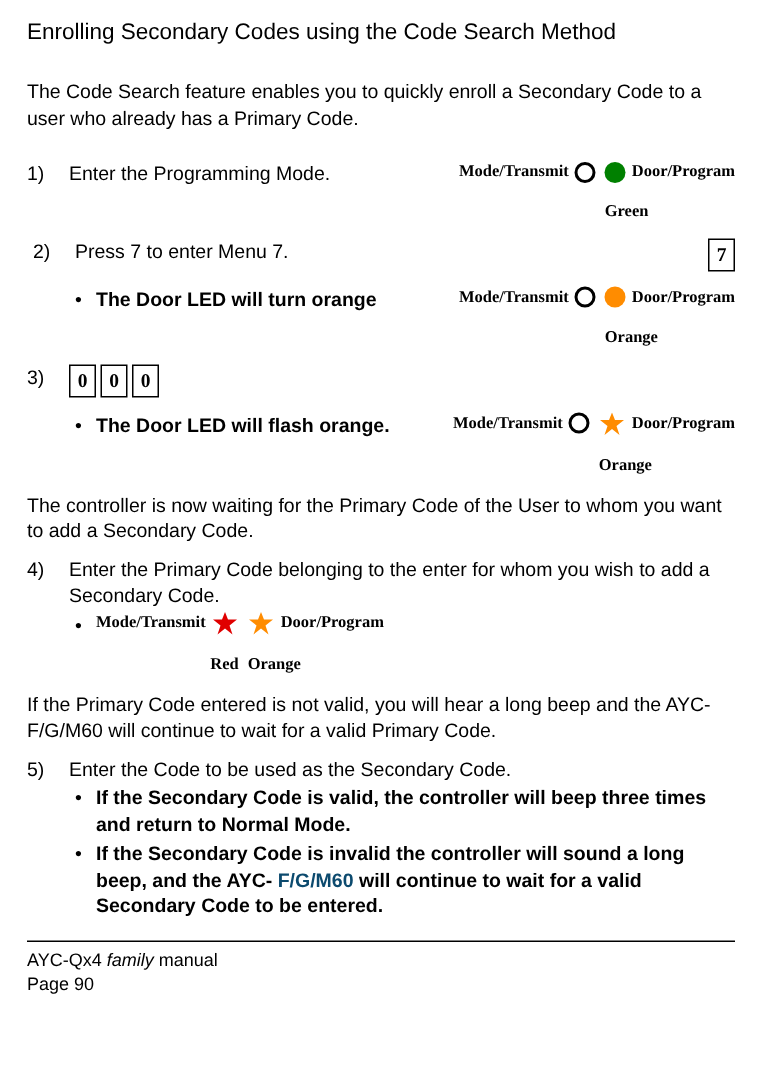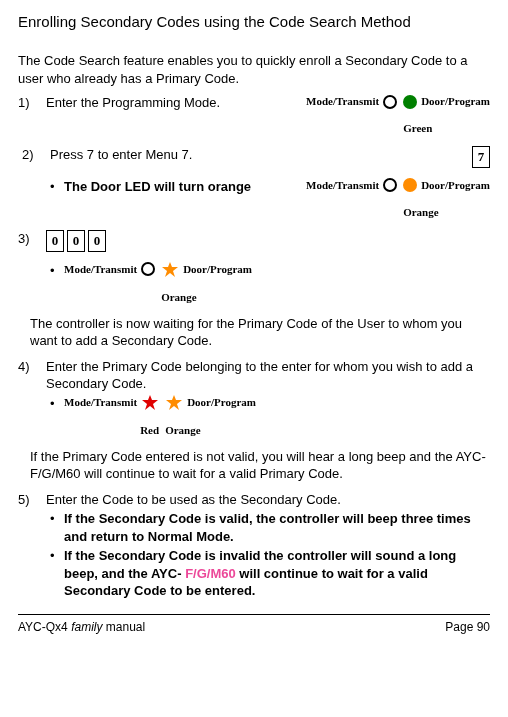--- a/index.html
+++ b/index.html
@@ -10,21 +10,21 @@
     font-family: Arial, Helvetica, sans-serif;
     font-size: 13px;
     line-height: 1.35;
     color: #000;
   }
   .title {
     font-size: 15px;
     font-weight: normal;
     margin-bottom: 20px;
   }
-  .intro { margin-bottom: 7px; }
+  .intro { margin-bottom: 20px; }
   .step-row {
     display: flex;
     align-items: flex-start;
     margin-bottom: 10px;
   }
   .step-num {
     width: 28px;
     flex-shrink: 0;
   }
   .step-text {
@@ -100,29 +100,30 @@
     display: flex;
     align-items: center;
     justify-content: center;
   }
   .color-label {
     font-family: "Times New Roman", serif;
     font-size: 11px;
     font-weight: bold;
     margin-top: 12px;
   }
-  .waiting { margin: 6px 0 8px 12px; }
-  .fggreen { color: #ec4899; }
+  .waiting { margin: 6px 0 8px 0; }
+  .fggreen { color: #0c4a6e; }
   .footer {
     border-top: 1px solid #000;
     margin-top: 14px;
     padding-top: 4px;
     display: flex;
     justify-content: space-between;
     font-size: 12px;
+    flex-direction: column;
   }
   .footer .fam { font-style: italic; }
 </style>
 </head>
 <body>
 
 <div class="title">Enrolling Secondary Codes using the Code Search Method</div>
 
 <div class="intro">The Code Search feature enables you to quickly enroll a Secondary Code to a user who already has a Primary Code.</div>
 
@@ -184,20 +185,21 @@
       <div class="key">0</div>
       <div class="key">0</div>
       <div class="key">0</div>
     </div>
   </div>
 </div>
 
 <div class="bullet-row">
   <div class="bullet-indent"></div>
   <div class="bullet-dot">•</div>
+  <div class="bullet-text">The Door LED will flash orange.</div>
   <div class="step-vis">
     <div class="led-group">
       <div class="led-row">
         <span>Mode/Transmit</span>
         <div class="ring"></div>
       </div>
     </div>
     <div class="led-group">
       <div class="led-row">
         <div class="star">

